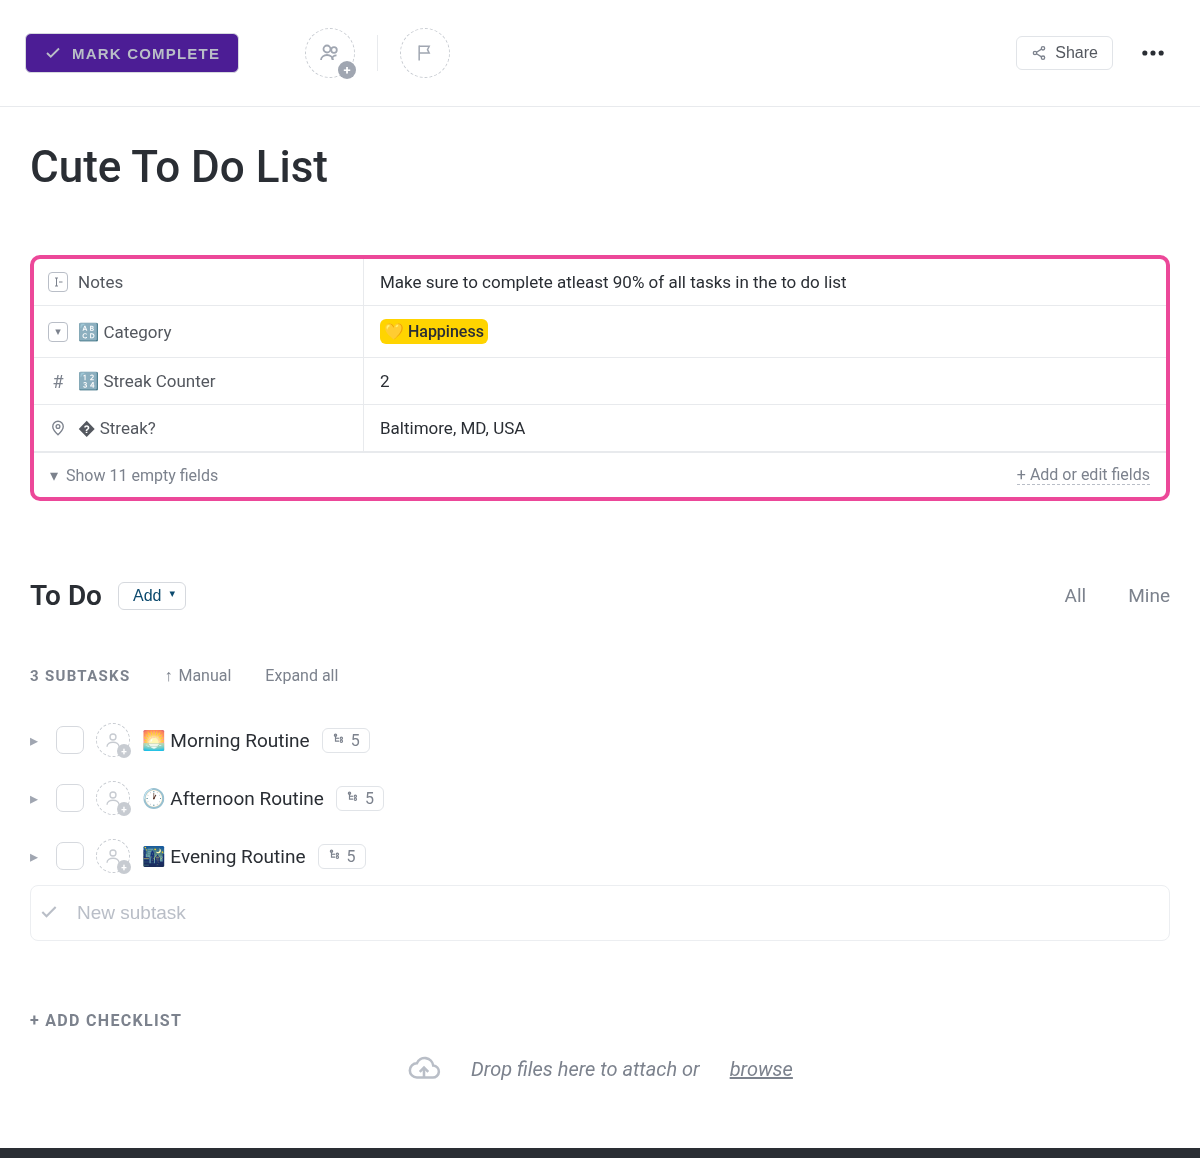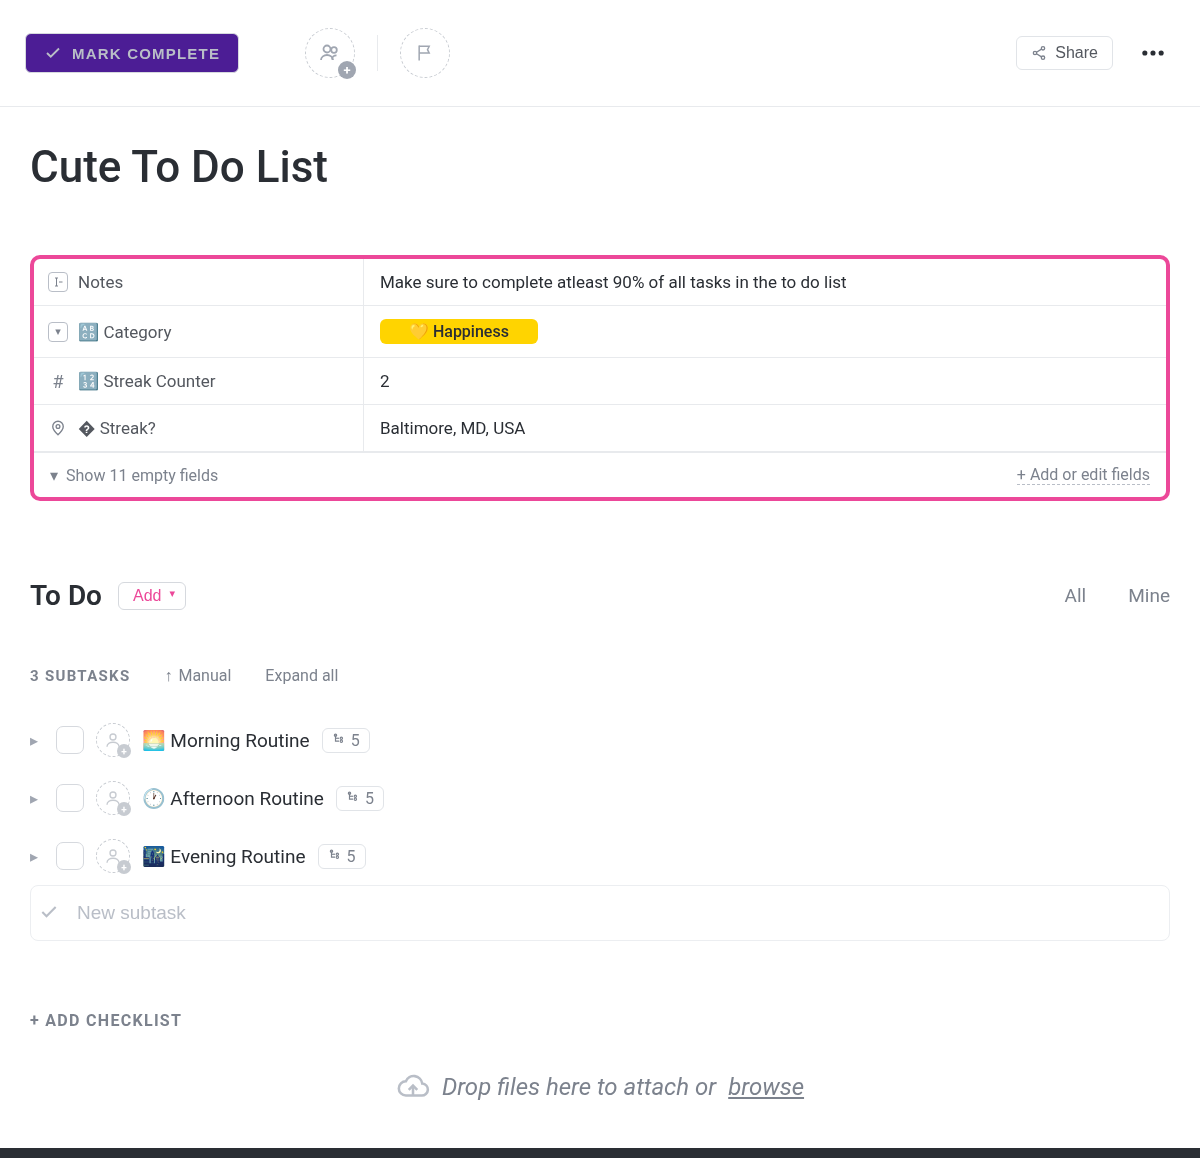--- a/index.html
+++ b/index.html
@@ -101,21 +101,21 @@
 .field-value {
   flex: 1;
   padding: 13px 16px;
   display: flex; align-items: center;
   color: #2a2e34;
   font-size: 17px;
 }
 .tag {
   background: #ffd400;
   color: #2a2e34;
-  padding: 3px 29px;
+  padding: 3px 4px;
   border-radius: 6px;
   font-size: 16px;
   font-weight: 500;
 }
 .fields-footer {
   display: flex; align-items: center; justify-content: space-between;
   padding: 12px 16px;
   font-size: 16px;
   border-top: 1px solid #e8eaed;
 }
@@ -135,21 +135,21 @@
 .section-title {
   font-size: 28px;
   font-weight: 600;
   color: #2a2e34;
 }
 .add-dropdown {
   border: 1px solid #d6d9de;
   border-radius: 6px;
   padding: 4px 10px 4px 14px;
   display: flex; align-items: flex-start; gap: 8px;
-  color: #ec4899;
+  color: #0c4a6e;
   font-size: 16px;
   cursor: pointer;
   background: #fff;
 }
 .section-spacer { flex: 1; }
 .filter-link {
   color: #7c828d; font-size: 19px; cursor: pointer; margin-left: 26px;
 }
 .subtasks-bar {
   display: flex; align-items: center; gap: 34px;
@@ -220,23 +220,23 @@
 .new-subtask-row input::placeholder { color: #b9bec7; }
 .add-checklist {
   margin-top: 70px;
   color: #7c828d;
   font-size: 16px;
   font-weight: 700;
   letter-spacing: 1.3px;
   cursor: pointer;
 }
 .dropzone {
-  margin-top: 40px;
-  display: flex; align-items: center; justify-content: center; gap: 12px;
-  color: #7c828d; font-size: 24px; font-style: italic;
+  margin-top: 22px;
+  display: flex; align-items: center; justify-content: center; gap: 30px;
+  color: #7c828d; font-size: 20px; font-style: italic;
 }
 .dropzone .browse {
   text-decoration: underline; cursor: pointer; color: #7c828d;
 }
 .bottom-bar {
   position: absolute; bottom: 0; left: 0; right: 0;
   height: 10px; background: #2a2e34;
 }
 </style>
 </head>

